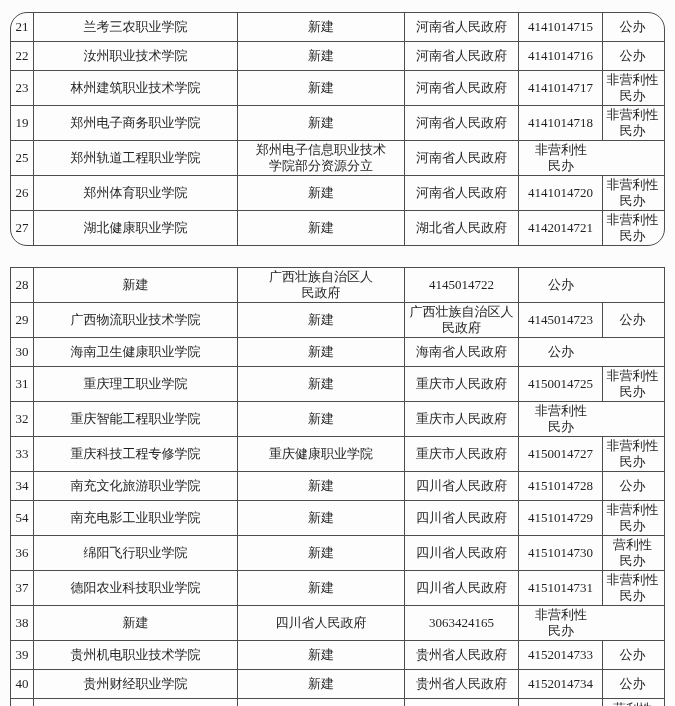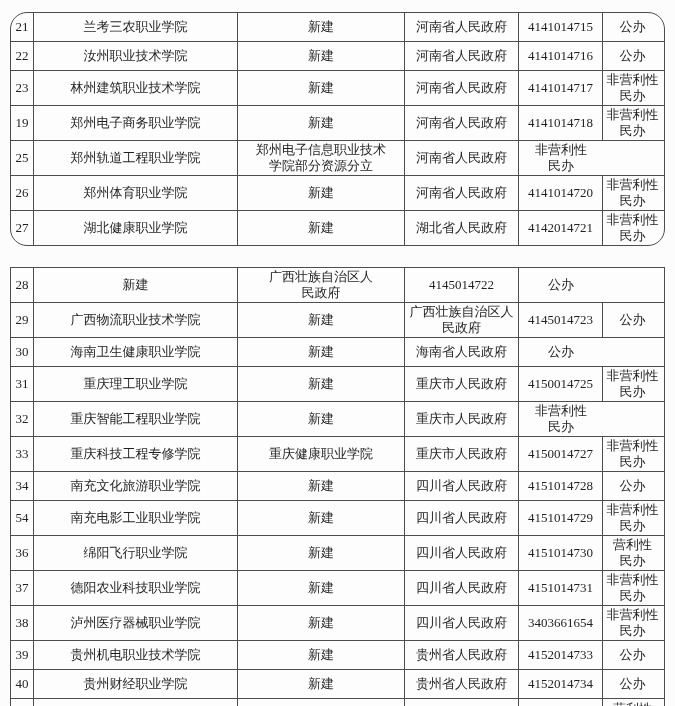--- a/index.html
+++ b/index.html
@@ -192,24 +192,23 @@
         <div class="cell c-no">37</div>
         <div class="cell c-name">德阳农业科技职业学院</div>
         <div class="cell c-basis">新建</div>
         <div class="cell c-gov">四川省人民政府</div>
         <div class="cell c-code">4151014731</div>
         <div class="cell c-type">非营利性
 民办</div>
       </div>
       <div class="row">
         <div class="cell c-no">38</div>
-        <div class="cell c-name">泸州医疗器械职业学院</div>
-        <div class="cell c-basis">新建</div>
-        <div class="cell c-gov">四川省人民政府</div>
-        <div class="cell c-code">3403661654</div>
+        <div class="cell c-basis">新建</div>
+        <div class="cell c-gov">四川省人民政府</div>
+        <div class="cell c-code">3063424165</div>
         <div class="cell c-type">非营利性
 民办</div>
       </div>
       <div class="row">
         <div class="cell c-no">39</div>
         <div class="cell c-name">贵州机电职业技术学院</div>
         <div class="cell c-basis">新建</div>
         <div class="cell c-gov">贵州省人民政府</div>
         <div class="cell c-code">4152014733</div>
         <div class="cell c-type">公办</div>

